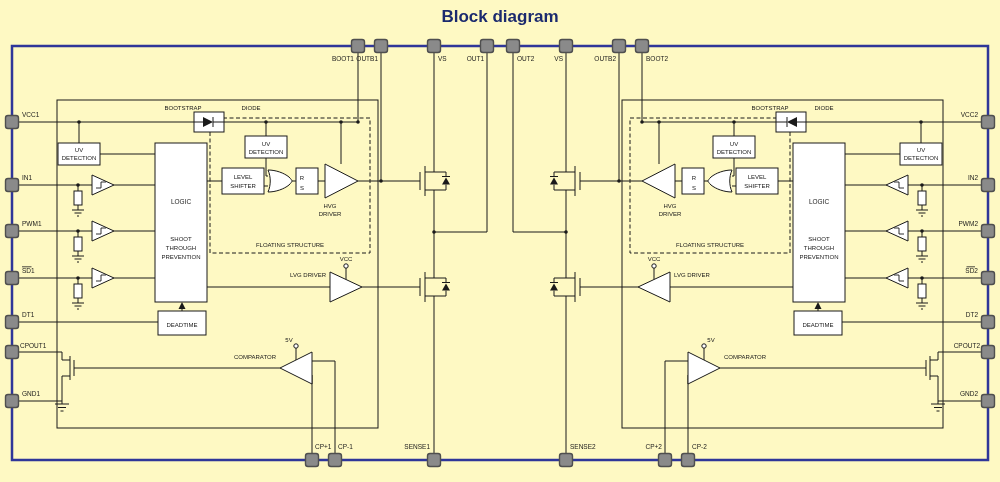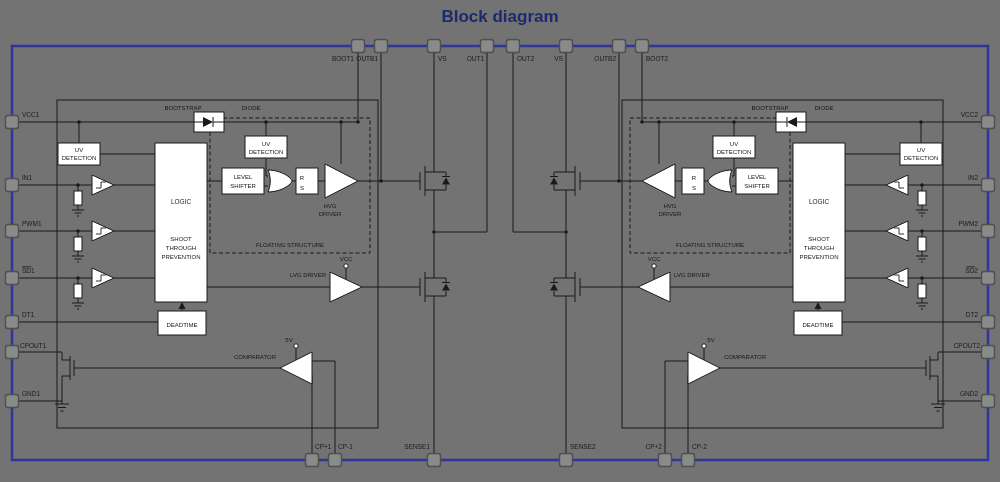--- a/index.html
+++ b/index.html
@@ -1,16 +1,16 @@
 <!DOCTYPE html>
 <html><head>
 <meta charset="utf-8">
 <style>
   html,body{margin:0;padding:0;background:#ffffff;}
-  .stage{position:relative;width:1000px;height:482px;background:#737373;overflow:hidden;}
+  .stage{position:relative;width:1000px;height:482px;background:#fef9c3;overflow:hidden;}
   svg{display:block;}
   text{font-family:"Liberation Sans","DejaVu Sans",sans-serif;fill:#1a1a1a;}
   .title{font-size:17px;font-weight:bold;fill:#1b2a6e;}
   .pinlbl{font-size:6.5px;}
   .blklbl{font-size:6px;}
   .biglbl{font-size:6.5px;}
 </style>
 </head>
 <body>
 

